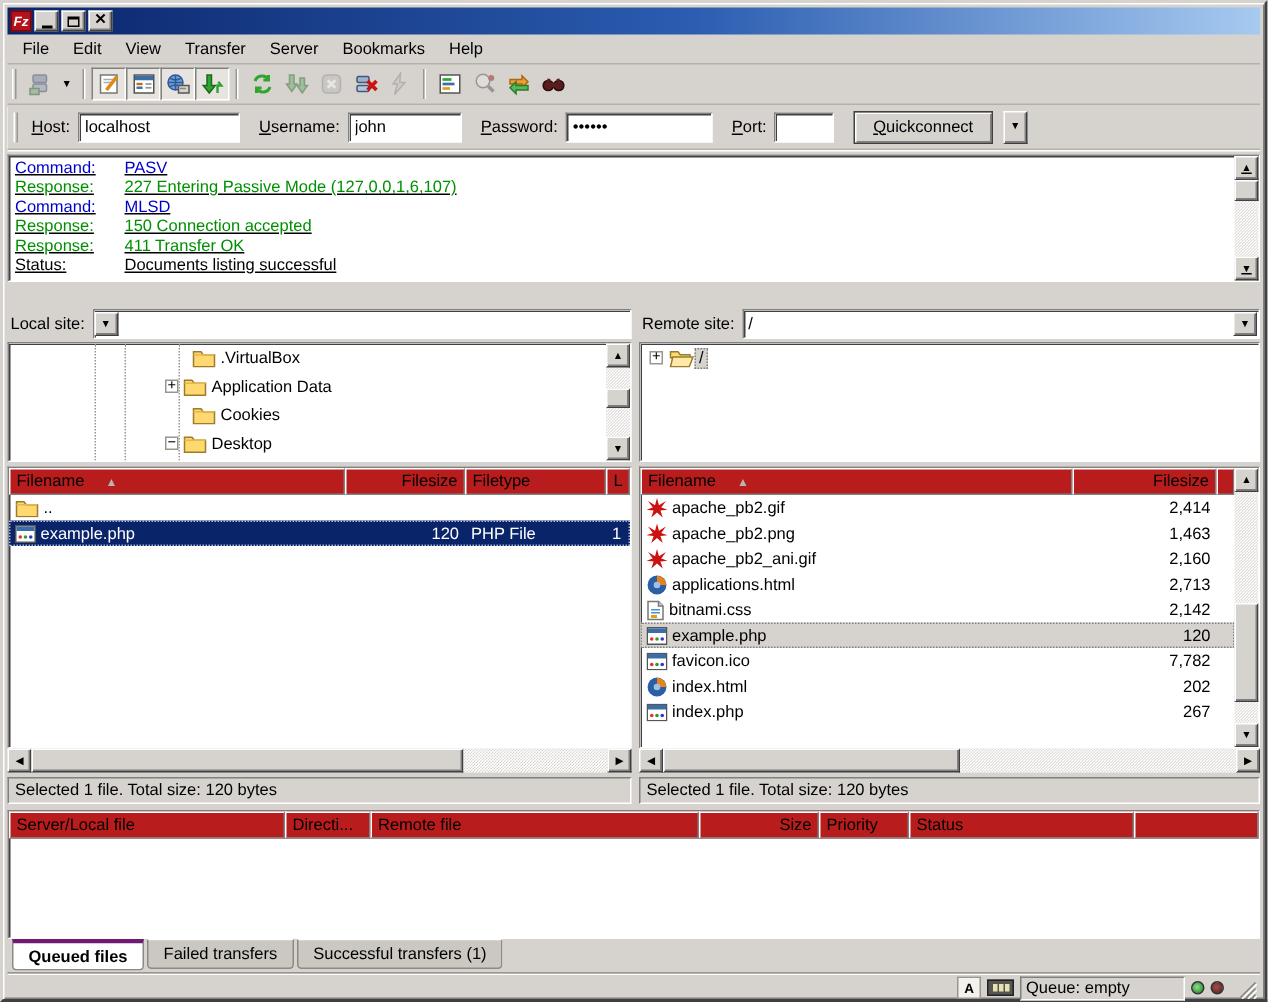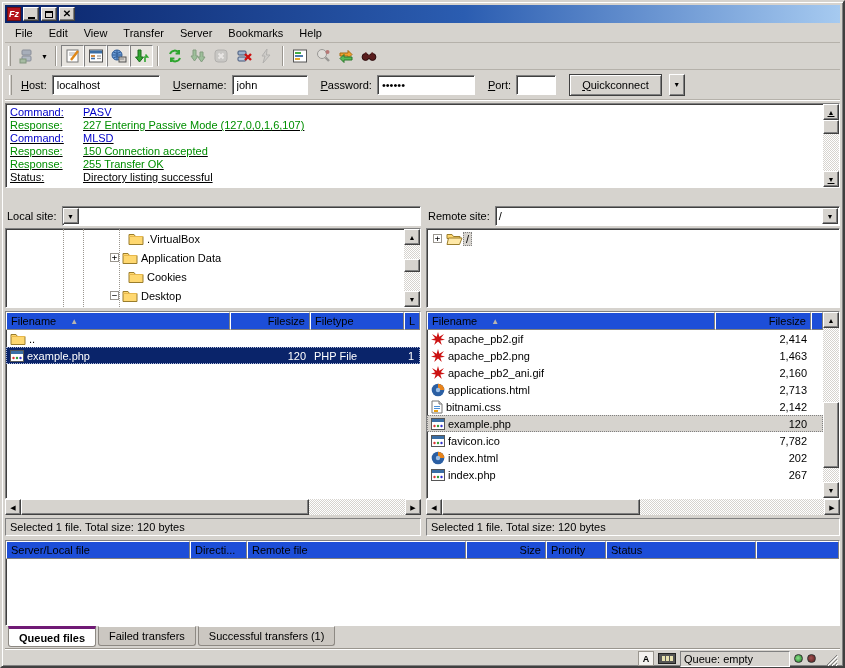--- a/index.html
+++ b/index.html
@@ -89,21 +89,21 @@
   .tree-row { height:19px; display:flex; align-items:center; position:relative; }
   .expander { width:9px; height:9px; flex:0 0 9px; background:#fff; border:1px solid #9a968f;
     display:flex; align-items:center; justify-content:center; font-size:9px; line-height:7px; font-family:"DejaVu Sans Mono",monospace; }
   .tree-label { padding:1px 3px; white-space:nowrap; }
   .sel-gray { background:#d6d3ce; outline:1px dotted #808080; outline-offset:-1px; }
   
   .listwrap { flex:1; margin-top:3px; background:#fff; border:1px solid;
     border-color:#808080 #fff #fff #808080; box-shadow:inset 1px 1px 0 #404040; display:flex; overflow:hidden; }
   .list-main { flex:1; display:flex; flex-direction:column; overflow:hidden; }
   .list-header { height:18px; flex:0 0 18px; display:flex; background:#d6d3ce; }
-  .hcell { background:#1d4ed8; border:1px solid; border-color:#fff #808080 #808080 #fff;
+  .hcell { background:#b91c1c; border:1px solid; border-color:#fff #808080 #808080 #fff;
     padding:2px 4px; display:flex; align-items:center; overflow:hidden; white-space:nowrap; }
   .sort-arrow { color:#b9b5ae; font-size:8px; margin-left:14px; }
   .list-body { flex:1; overflow:hidden; }
   .row { height:17px; display:flex; align-items:center; white-space:nowrap; }
   .cell { padding:0 4px; overflow:hidden; white-space:nowrap; display:flex; align-items:center; gap:3px; }
   .r { justify-content:flex-end; }
   .sel-navy { background:#0a246a; color:#fff; outline:1px dotted #aab6d8; outline-offset:-1px; }
   
   .lc-name{width:224px;flex:0 0 224px;} .lc-size{width:80px;flex:0 0 80px;} .lc-type{width:94px;flex:0 0 94px;} .lc-mod{flex:1;}
   
@@ -300,25 +300,25 @@
       <div class="log-line cmd">
           <span class="log-label">Command:</span>
           <span>MLSD</span>
         </div>
       <div class="log-line resp">
           <span class="log-label">Response:</span>
           <span>150 Connection accepted</span>
         </div>
       <div class="log-line resp">
           <span class="log-label">Response:</span>
-          <span>255 Transfer OK</span>
+          <span>411 Transfer OK</span>
         </div>
       <div class="log-line stat">
           <span class="log-label">Status:</span>
-          <span>Directory listing successful</span>
+          <span>Documents listing successful</span>
         </div>
     </div>
     <div class="vscroll checker">
       <div class="scroll-btn">▲</div>
       <div class="scroll-thumb" style="height:14px"></div>
       <div style="flex:1"></div>
       <div class="scroll-btn">▼</div>
     </div>
   </div>
 

